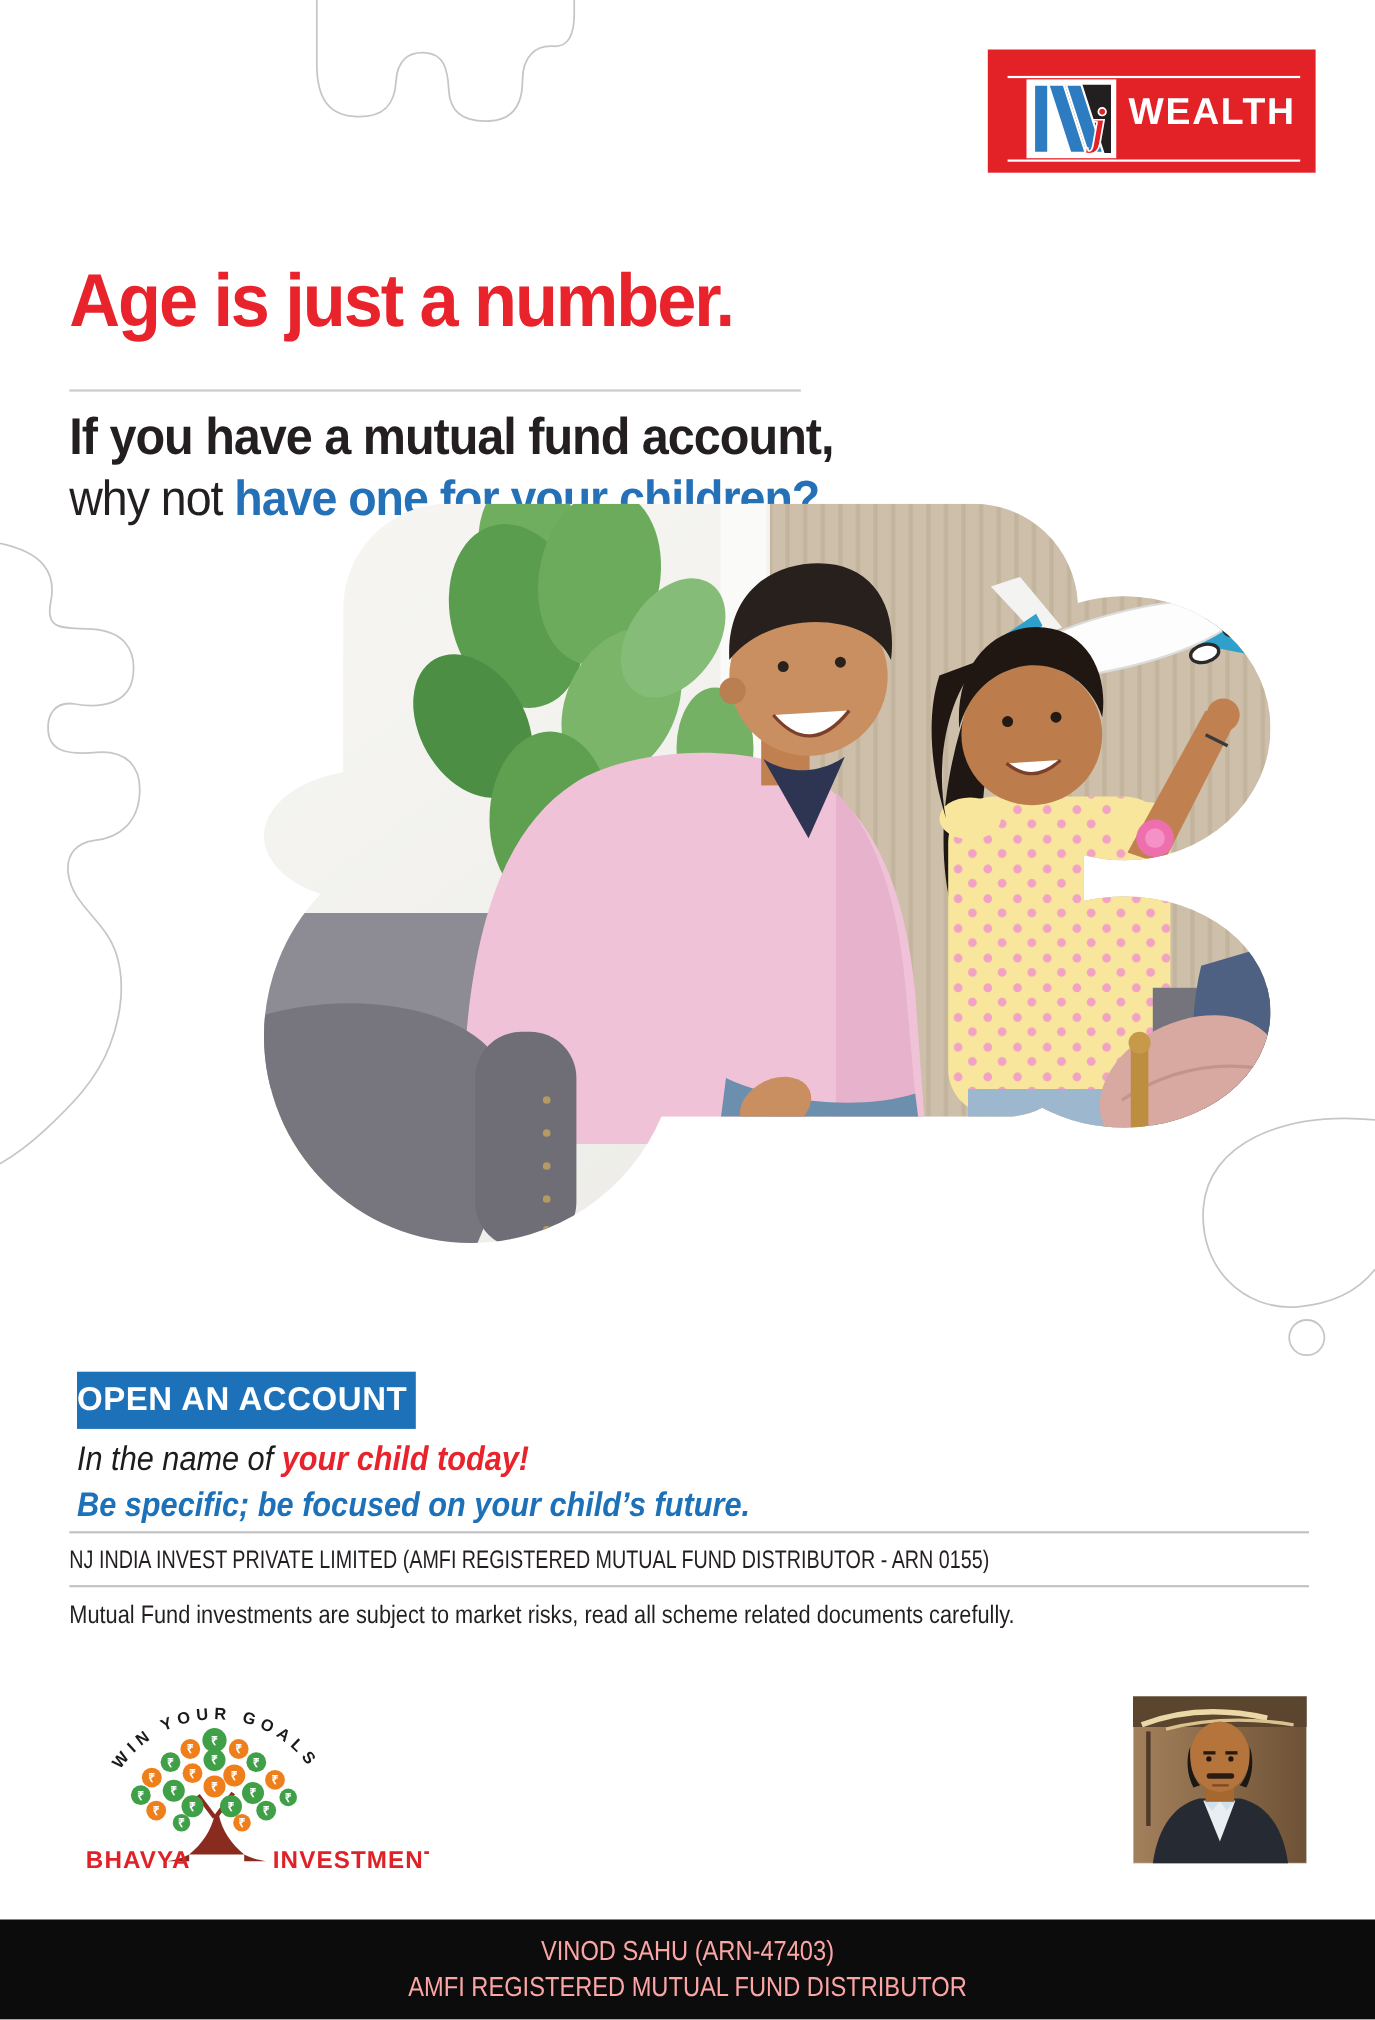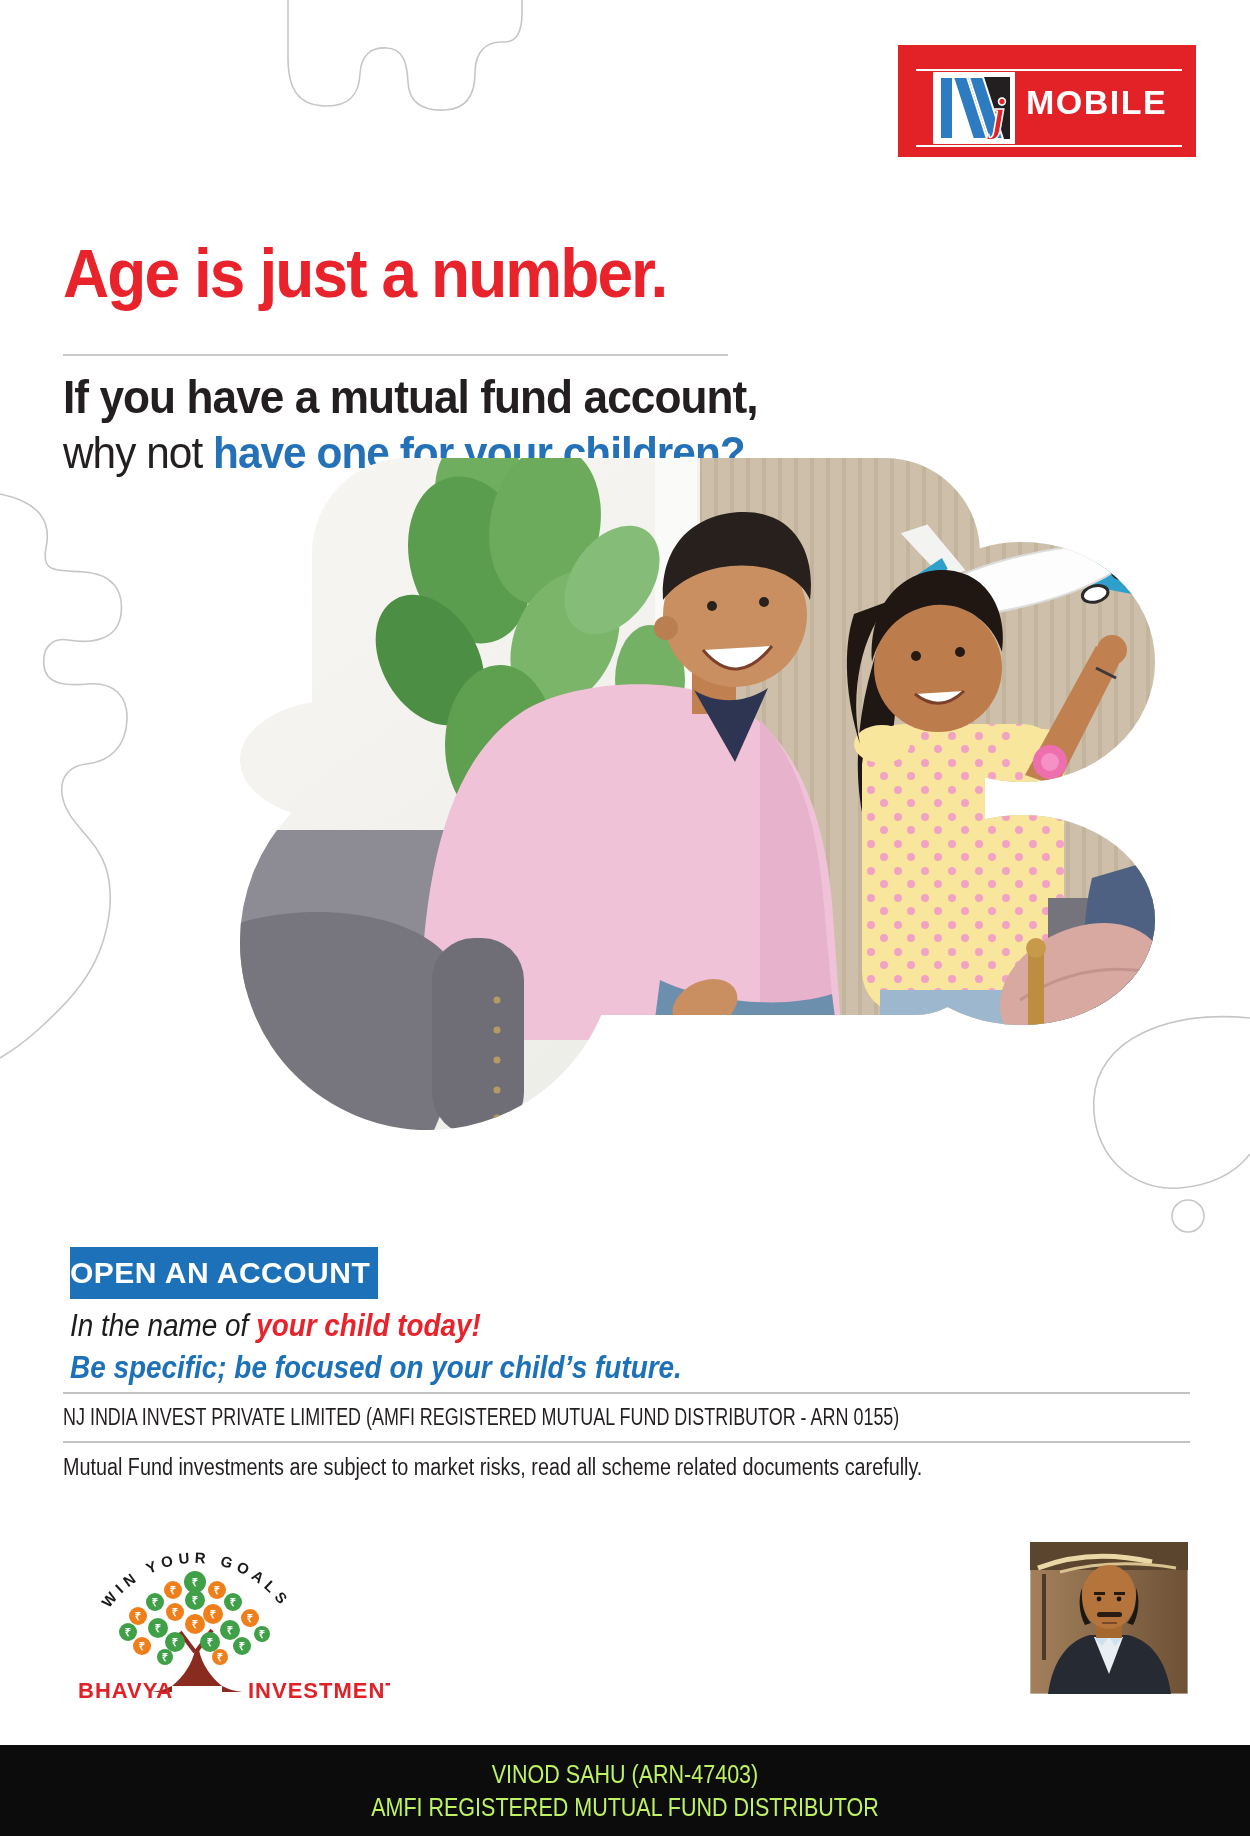--- a/index.html
+++ b/index.html
@@ -47,21 +47,21 @@
   #legal2{top:1454px;transform:scaleX(.86);}
   
   #contact{left:275px;top:1494px;width:640px;text-align:center;}
   #contact div{transform:scaleX(.9);transform-origin:center top;white-space:nowrap;}
   #advisor-name{font-size:36px;font-weight:700;color:#d8232a;margin-bottom:10px;}
   #advisor-firm{font-size:34px;font-weight:700;color:#9e771b;margin-bottom:10px;}
   #advisor-mobile{font-size:31px;font-weight:700;color:#0e63ae;margin-bottom:10px;}
   #advisor-email{font-size:27px;font-weight:700;color:#1d1d1b;margin-bottom:7px;}
   #advisor-website{font-size:27px;font-weight:700;color:#1d1d1b;}
   
-  #footer{left:0;top:1745px;width:1250px;height:91px;background:#0c0c0c;color:#bef264;
+  #footer{left:0;top:1745px;width:1250px;height:91px;background:#0c0c0c;color:#fca5a5;
     text-align:center;}
   #footer .inner{padding-top:13px;font-size:25px;line-height:33px;
     transform:scaleX(.86);transform-origin:center top;}
   
   #advisor-photo{left:1030px;top:1542px;}
 </style>
 </head>
 <body>
 
 <div id="poster">
@@ -88,21 +88,21 @@
     <div class="rule top"></div>
     <div class="rule bot"></div>
     <svg id="nj-emblem" width="82" height="72" viewBox="0 0 82 72">
       <rect x="0" y="0" width="82" height="72" fill="#ffffff"></rect>
       <polygon points="30,5 77,5 77,67 50,67" fill="#231f20"></polygon>
       <polygon points="7,5 20,5 20,67 7,67" fill="#2d7cc2" stroke="#ffffff" stroke-width="2"></polygon>
       <polygon points="20,5 34,5 54,67 40,67" fill="#2d7cc2" stroke="#ffffff" stroke-width="2"></polygon>
       <polygon points="36,5 50,5 70,67 56,67" fill="#2d7cc2" stroke="#ffffff" stroke-width="2"></polygon>
       <text x="66" y="58" font-size="46" font-weight="700" font-style="italic" text-anchor="middle" fill="#e32228" stroke="#ffffff" stroke-width="1.5" font-family="Liberation Serif, serif">j</text>
     </svg>
-    <span id="nj-wordmark">MOBILE</span>
+    <span id="nj-wordmark">WEALTH</span>
   </div>
 
   <div class="abs" id="headline-title">Age is just a number.</div>
   <div class="abs" id="headline-rule"></div>
   <div class="abs" id="sub1">If you have a mutual fund account,</div>
   <div class="abs" id="sub2">
     <span class="plain">why not </span><span class="blue">have one for your children?</span>
   </div>
 
   <svg class="abs" style="left:215px;top:455px" width="945" height="680" viewBox="215 455 945 680">

